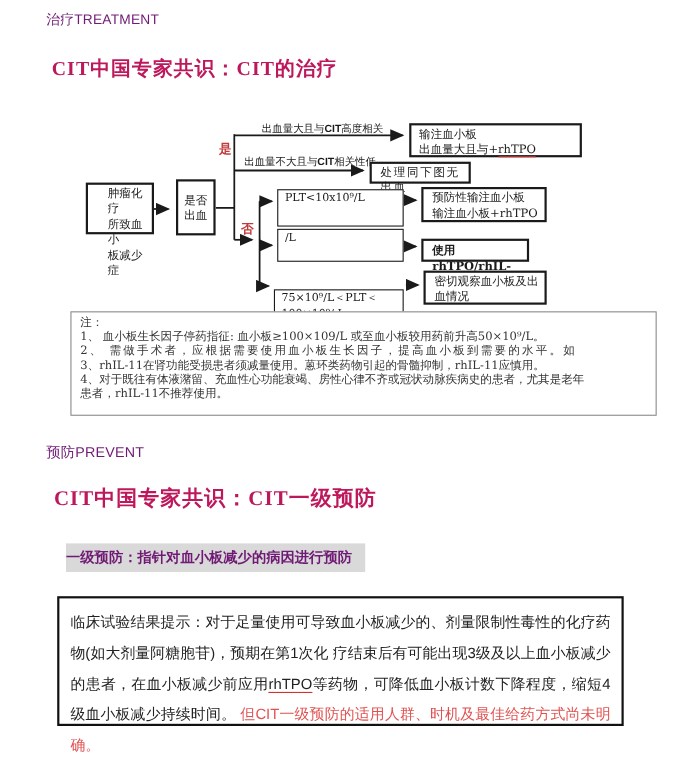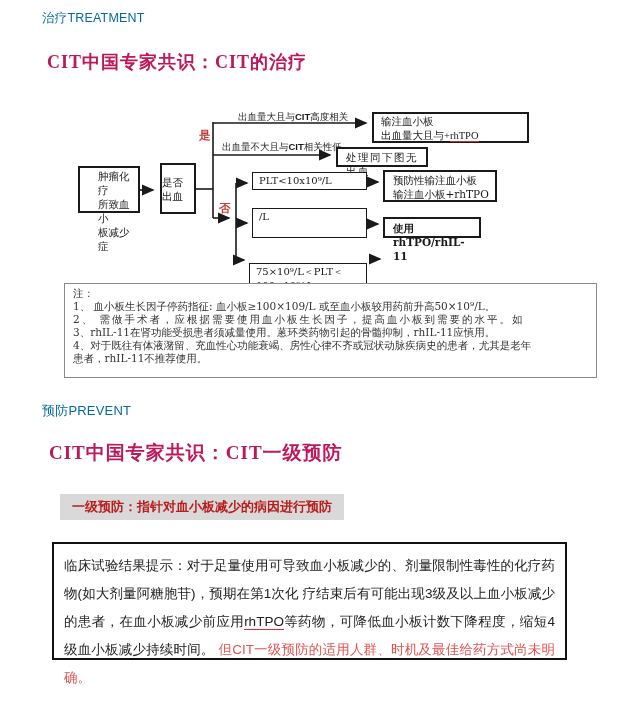--- a/index.html
+++ b/index.html
@@ -1,43 +1,43 @@
 <!DOCTYPE html>
 <html><head>
 <meta charset="utf-8">
 <style>
   html,body{margin:0;padding:0;background:#fff;}
   #page{position:relative;width:621px;height:702px;background:#ffffff;overflow:hidden;
         font-family:"Liberation Sans",sans-serif;color:#111;}
   .abs{position:absolute;}
-  .kicker{font-size:12.5px;color:#0369a1;letter-spacing:.2px;}
+  .kicker{font-size:12.5px;color:#701a75;letter-spacing:.2px;}
   .doc-title{font-family:"Liberation Serif",serif;font-weight:bold;font-size:18px;color:#be185d;letter-spacing:1px;}
   
   #fc-svg{position:absolute;left:0;top:0;width:621px;height:702px;pointer-events:none;}
   .fc-box{position:absolute;background:#fff;border:2px solid #1a1a1a;box-sizing:border-box;
           font-family:"DejaVu Serif",serif;font-size:10.5px;color:#1a1a1a;line-height:14px;}
   .fc-box.thin{border-width:1.5px;}
   .fc-label{position:absolute;font-family:"DejaVu Serif",serif;font-size:9.5px;color:#1a1a1a;white-space:nowrap;}
   .fc-label b{font-family:"Liberation Sans",sans-serif;font-weight:bold;}
   .yn{position:absolute;color:#c23b3b;font-family:"DejaVu Serif",serif;font-weight:bold;font-size:11.5px;}
   .rlink{border-bottom:1.5px solid #cc3333;}
   
   .note-box{position:absolute;left:64px;top:283px;width:533px;height:95px;box-sizing:border-box;
             border:1px solid #8a8a8a;background:#fff;padding:3px 8px 0 8px;
             font-family:"DejaVu Serif",serif;font-size:10.5px;line-height:13px;color:#333;}
   .note-line{white-space:nowrap;}
   .spread{letter-spacing:2px;}
   
-  .hl-label{position:absolute;left:60px;top:494px;background:#d9d9d9;color:#b91c1c;
-            font-size:13px;font-weight:bold;padding:4px 12px 4px 12px;}
+  .hl-label{position:absolute;left:60px;top:494px;background:#d9d9d9;color:#701a75;
+            font-size:13px;font-weight:bold;padding:4px 12px 4px 0;}
   .trial-box{position:absolute;left:52px;top:542px;width:515px;height:118px;box-sizing:border-box;
              border:2px solid #111;background:#fff;padding:8px 10px;
              font-size:13.5px;line-height:28px;text-align:justify;color:#222;}
   .red-text{color:#e05252;}
-  .center{display:flex;align-items:center;justify-content:flex-start;text-align:center;}
+  .center{display:flex;align-items:center;justify-content:center;text-align:center;}
 </style>
 </head>
 <body>
 
 <div id="page">
 
   <div class="abs kicker" style="left:42px;top:10px;">治疗TREATMENT</div>
   <div class="abs doc-title" style="left:47px;top:50px;">CIT中国专家共识：CIT的治疗</div>
 
   <svg id="fc-svg" viewBox="0 0 621 702" xmlns="http://www.w3.org/2000/svg">
@@ -79,45 +79,49 @@
   <div class="yn" style="left:199px;top:128px;">是</div>
   <div class="yn" style="left:219px;top:201px;">否</div>
 
   <div class="fc-label" style="left:238px;top:111px;">
     <span>出血量大且与</span><b>CIT</b><span>高度相关</span>
   </div>
   <div class="fc-label" style="left:222px;top:141px;">
     <span>出血量不大且与</span><b>CIT</b><span>相关性低</span>
   </div>
 
-  <div class="fc-box" style="left:372px;top:112px;width:157px;height:31px;padding:1px 0 0 7px;font-family:Liberation Serif, serif;">
+  <div class="fc-box" style="left:372px;top:112px;width:157px;height:31px;padding:1px 0 0 7px;">
     <div>输注血小板</div>
     <div><span>出血量大且与+</span><span class="rlink">rhTPO</span></div>
   </div>
 
   <div class="fc-box" style="left:336px;top:147px;width:92px;height:20px;padding:1px 0 0 8px;letter-spacing:1.5px;">处理同下图无出血</div>
 
-  <div class="fc-box thin" style="left:252px;top:172px;width:115px;height:18px;padding:1px 0 0 6px;font-size:10px;">PLT&lt;10x10⁹/L</div>
+  <div class="fc-box thin" style="left:252px;top:172px;width:115px;height:34px;padding:1px 0 0 6px;font-size:10px;">PLT&lt;10x10⁹/L</div>
 
   <div class="fc-box thin" style="left:252px;top:208px;width:115px;height:30px;padding:1px 0 0 6px;font-size:10px;">
     <div>/L</div>
   </div>
 
   <div class="fc-box thin" style="left:249px;top:247px;width:118px;height:30px;padding:1px 0 0 6px;font-size:10px;margin-top:16px;">
     <div>75×10⁹/L＜PLT＜</div>
     <div>100×10⁹/ L</div>
   </div>
 
   <div class="fc-box" style="left:383px;top:170px;width:114px;height:32px;padding:1px 0 0 8px;">
     <div>预防性输注血小板</div>
     <div>输注血小板+rhTPO</div>
   </div>
 
   <div class="fc-box" style="left:383px;top:217px;width:98px;height:21px;padding:2px 0 0 8px;font-weight:bold;">使用rhTPO/rhIL-11</div>
 
+  <div class="fc-box" style="left:385px;top:246px;width:112px;height:31px;padding:1px 0 0 8px;">
+    <div>密切观察血小板及出</div>
+    <div>血情况</div>
+  </div>
 
   <div class="note-box">
     <div class="note-line">注：</div>
     <div class="note-line">1、 血小板生长因子停药指征: 血小板≥100×109/L 或至血小板较用药前升高50×10⁹/L。</div>
     <div class="note-line spread">2、 需做手术者，应根据需要使用血小板生长因子，提高血小板到需要的水平。如</div>
     <div class="note-line">3、rhIL-11在肾功能受损患者须减量使用。蒽环类药物引起的骨髓抑制，rhIL-11应慎用。</div>
     <div class="note-line">4、对于既往有体液潴留、充血性心功能衰竭、房性心律不齐或冠状动脉疾病史的患者，尤其是老年</div>
     <div class="note-line">患者，rhIL-11不推荐使用。</div>
   </div>
 

